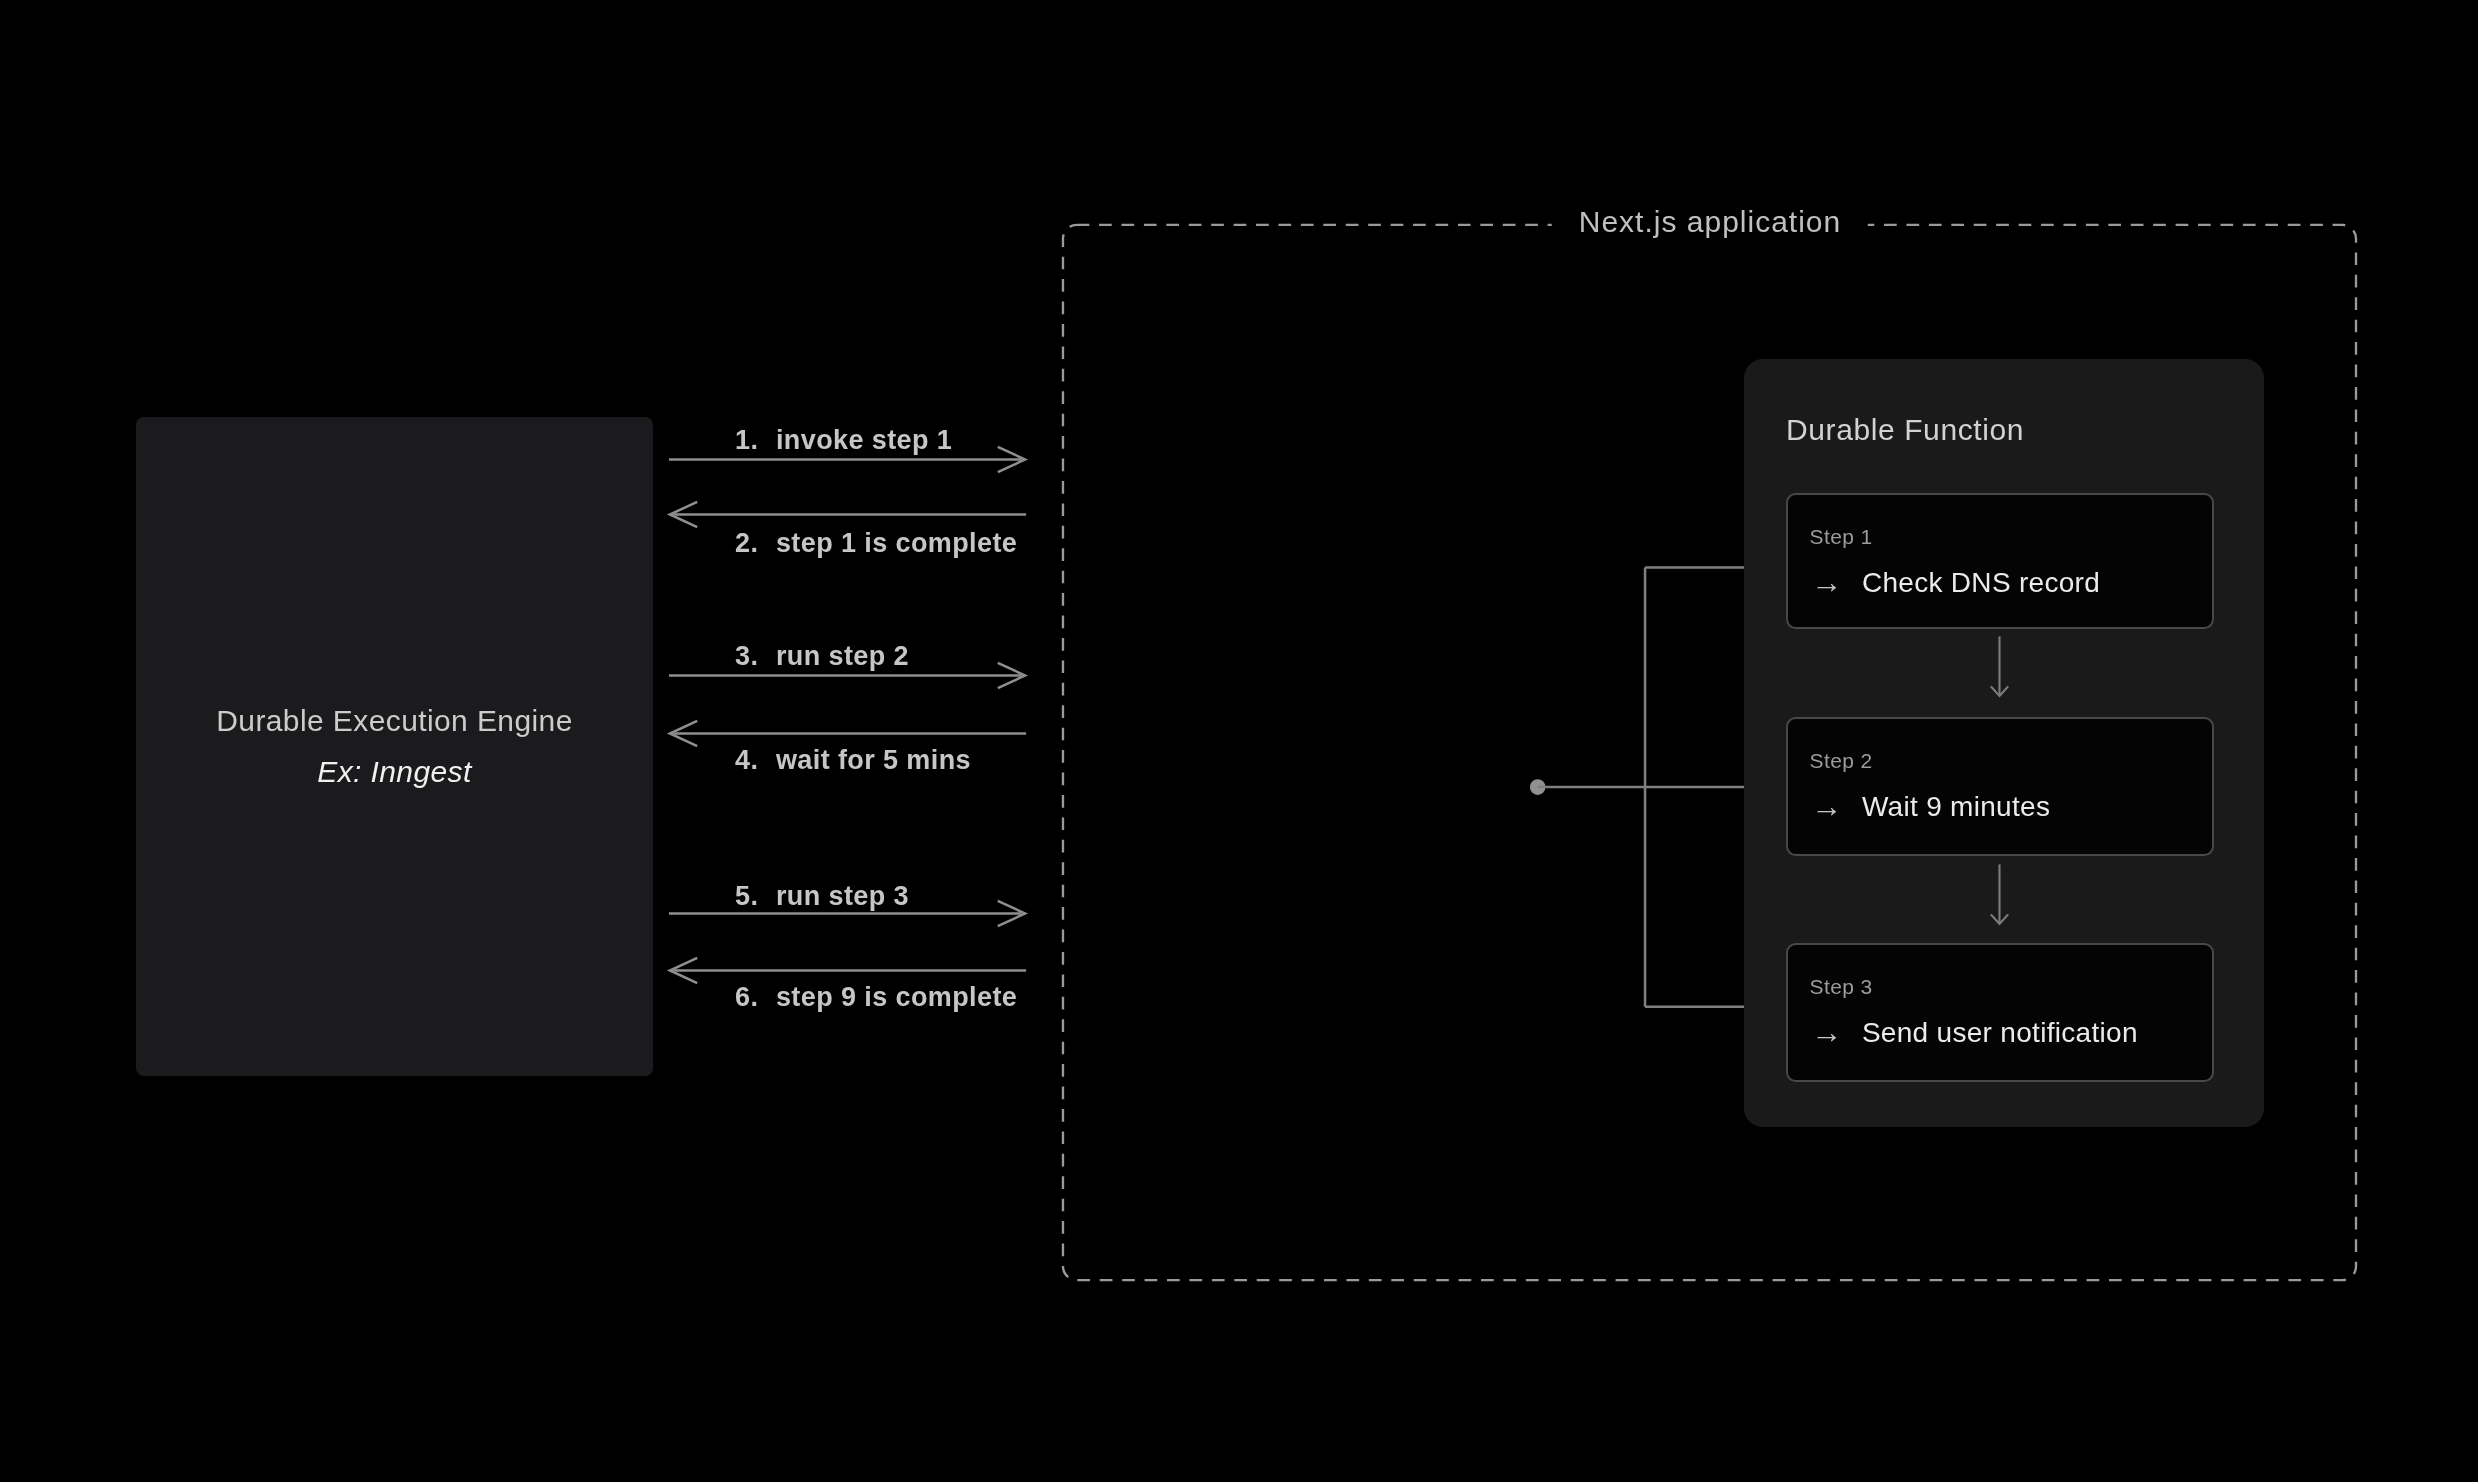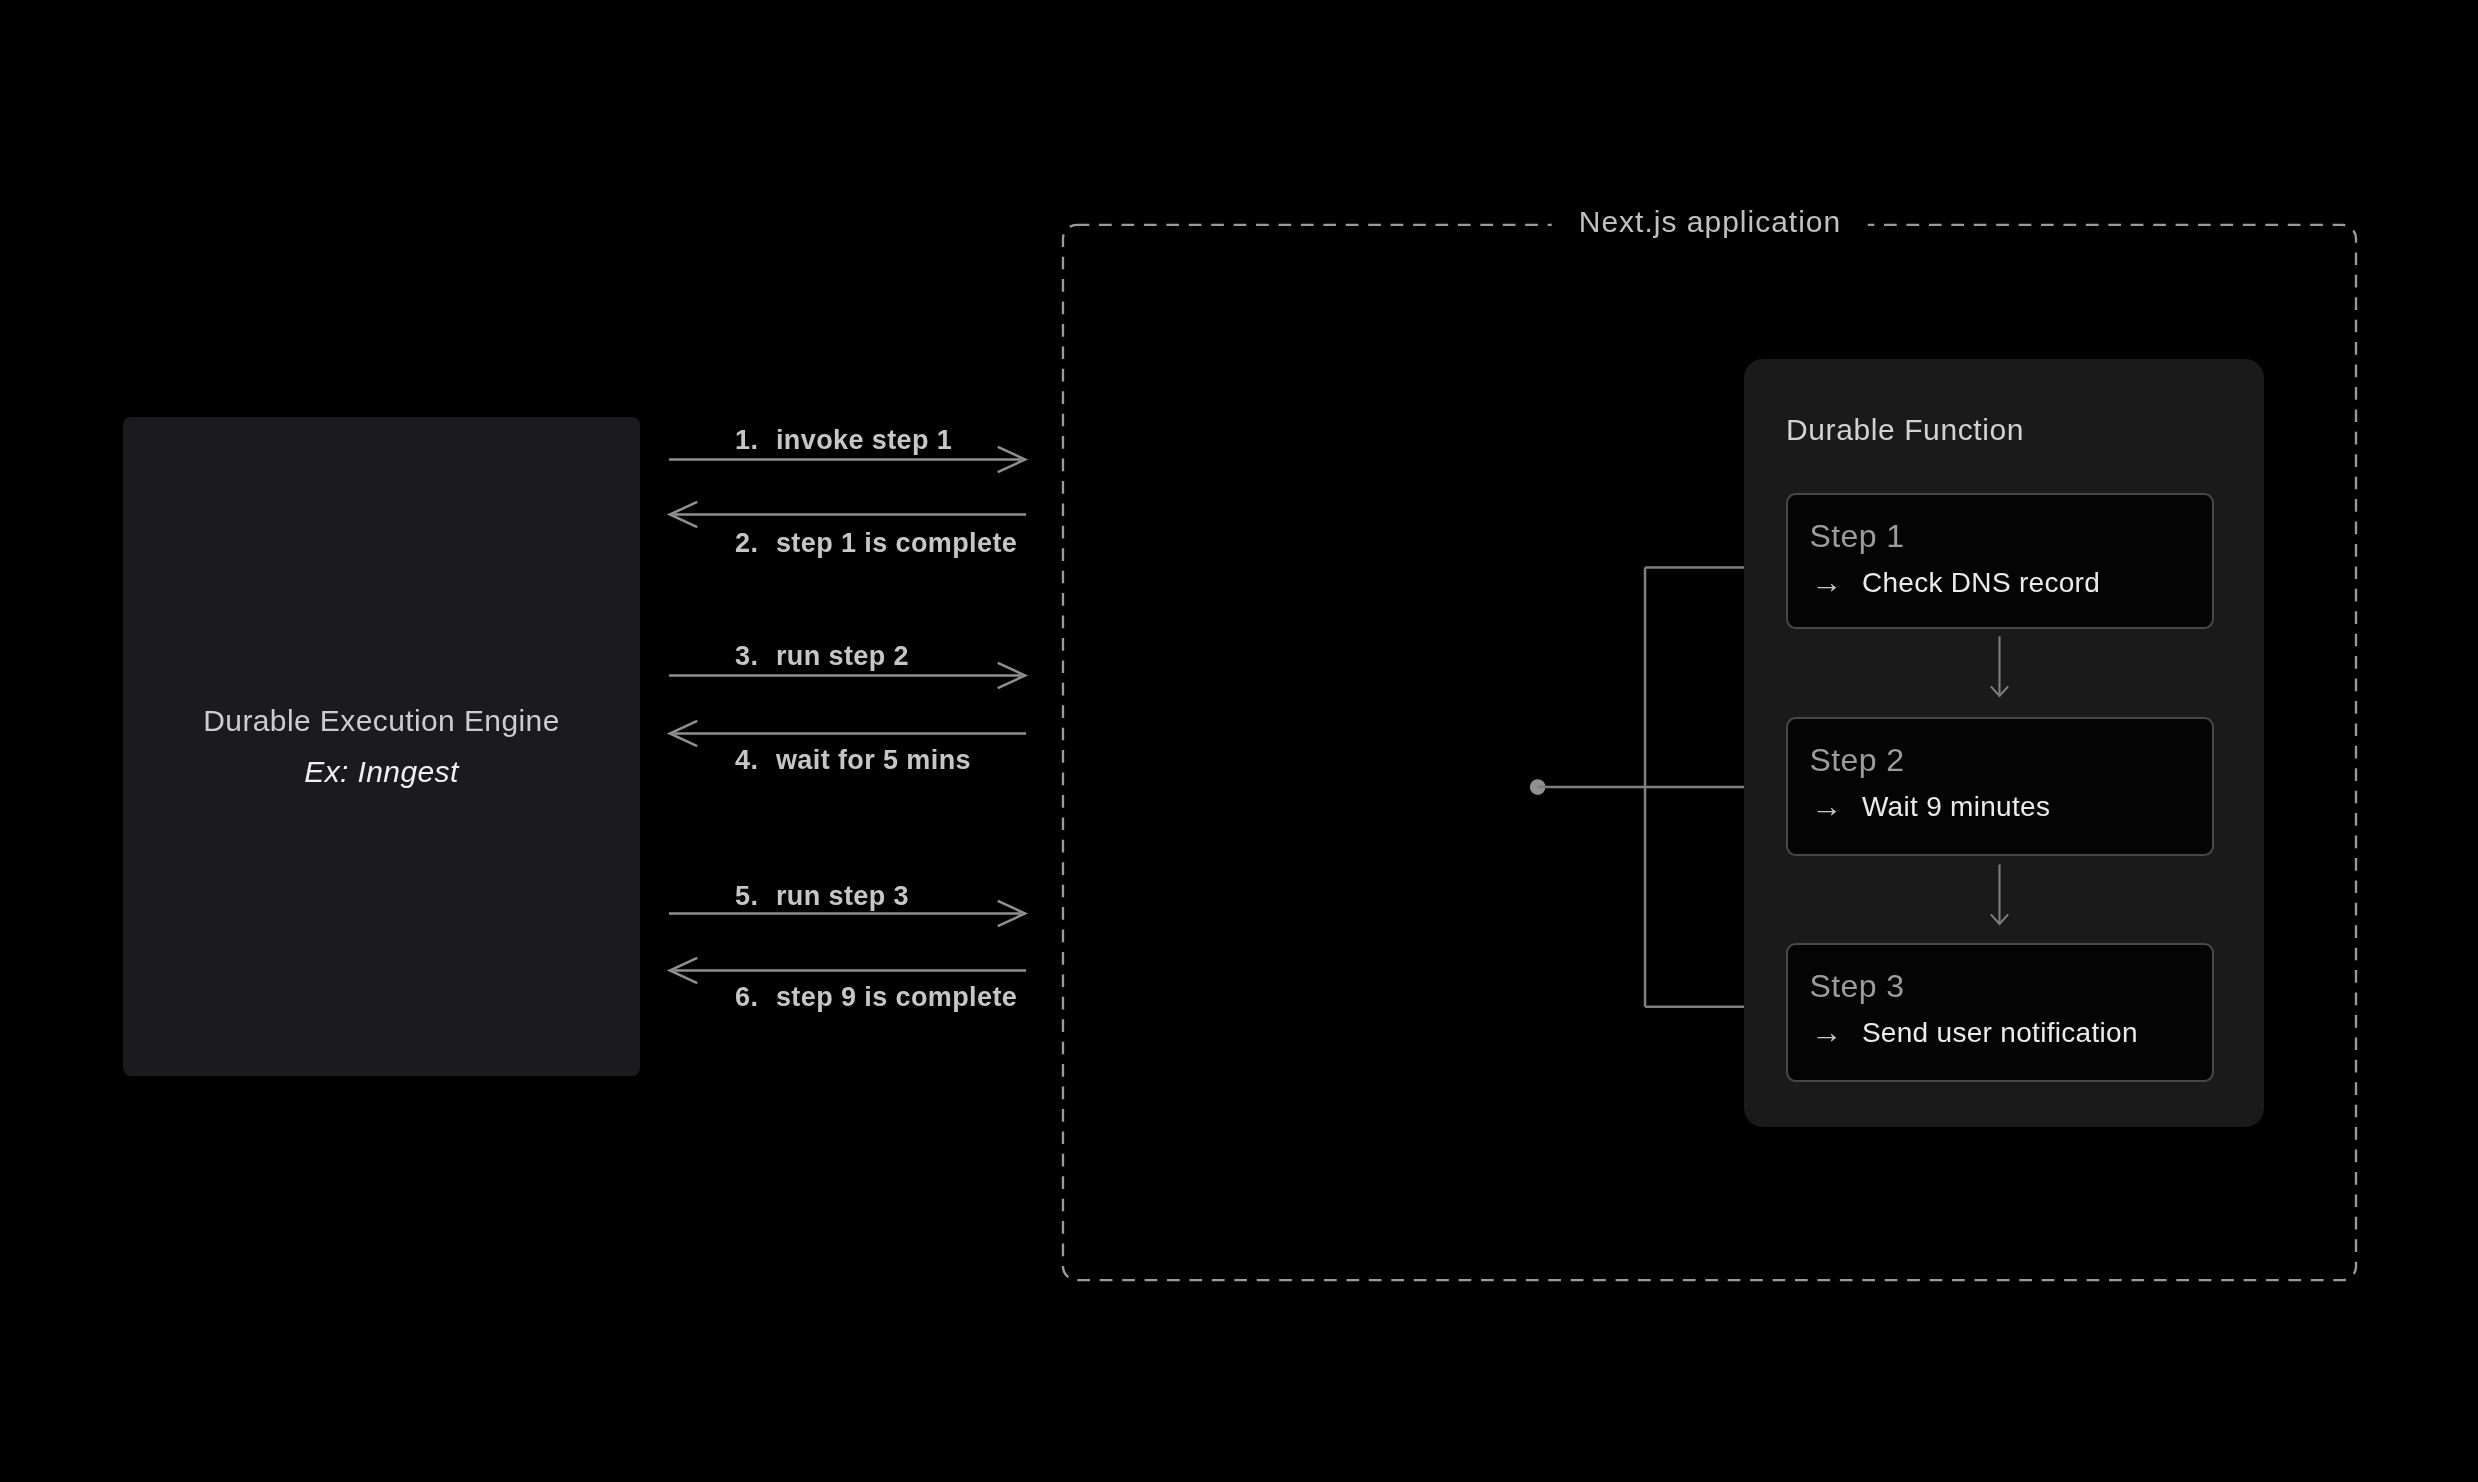--- a/index.html
+++ b/index.html
@@ -11,21 +11,21 @@
     position: relative;
     width: 2478px;
     height: 1482px;
     background: #000000;
     overflow: hidden;
     font-family: "Liberation Sans", "DejaVu Sans", sans-serif;
   }
   
   .engine-box {
     position: absolute;
-    left: 123px; top: 417px;
+    left: 136px; top: 417px;
     width: 517px; height: 659px;
     background: #1b1b1d;
     border-radius: 7.8px;
     display: flex;
     flex-direction: column;
     align-items: center;
     justify-content: center;
     gap: 17.6px;
   }
   .engine-title {
@@ -145,21 +145,21 @@
     background: #040404;
     border: 2px solid #48484a;
     border-radius: 9.8px;
     box-sizing: border-box;
   }
   .step-box.s1 { top: 134px; height: 136px; }
   .step-box.s2 { top: 358px; height: 139px; }
   .step-box.s3 { top: 584px; height: 139px; }
   .step-label {
     margin: 27px 0 0 21.5px;
-    font-size: 32px;
+    font-size: 21px;
     line-height: 29px;
     color: #9c9c9c;
     letter-spacing: 0.4px;
   }
   .step-row {
     margin: 11.7px 0 0 23.4px;
     display: flex;
     align-items: center;
     gap: 19.5px;
   }

